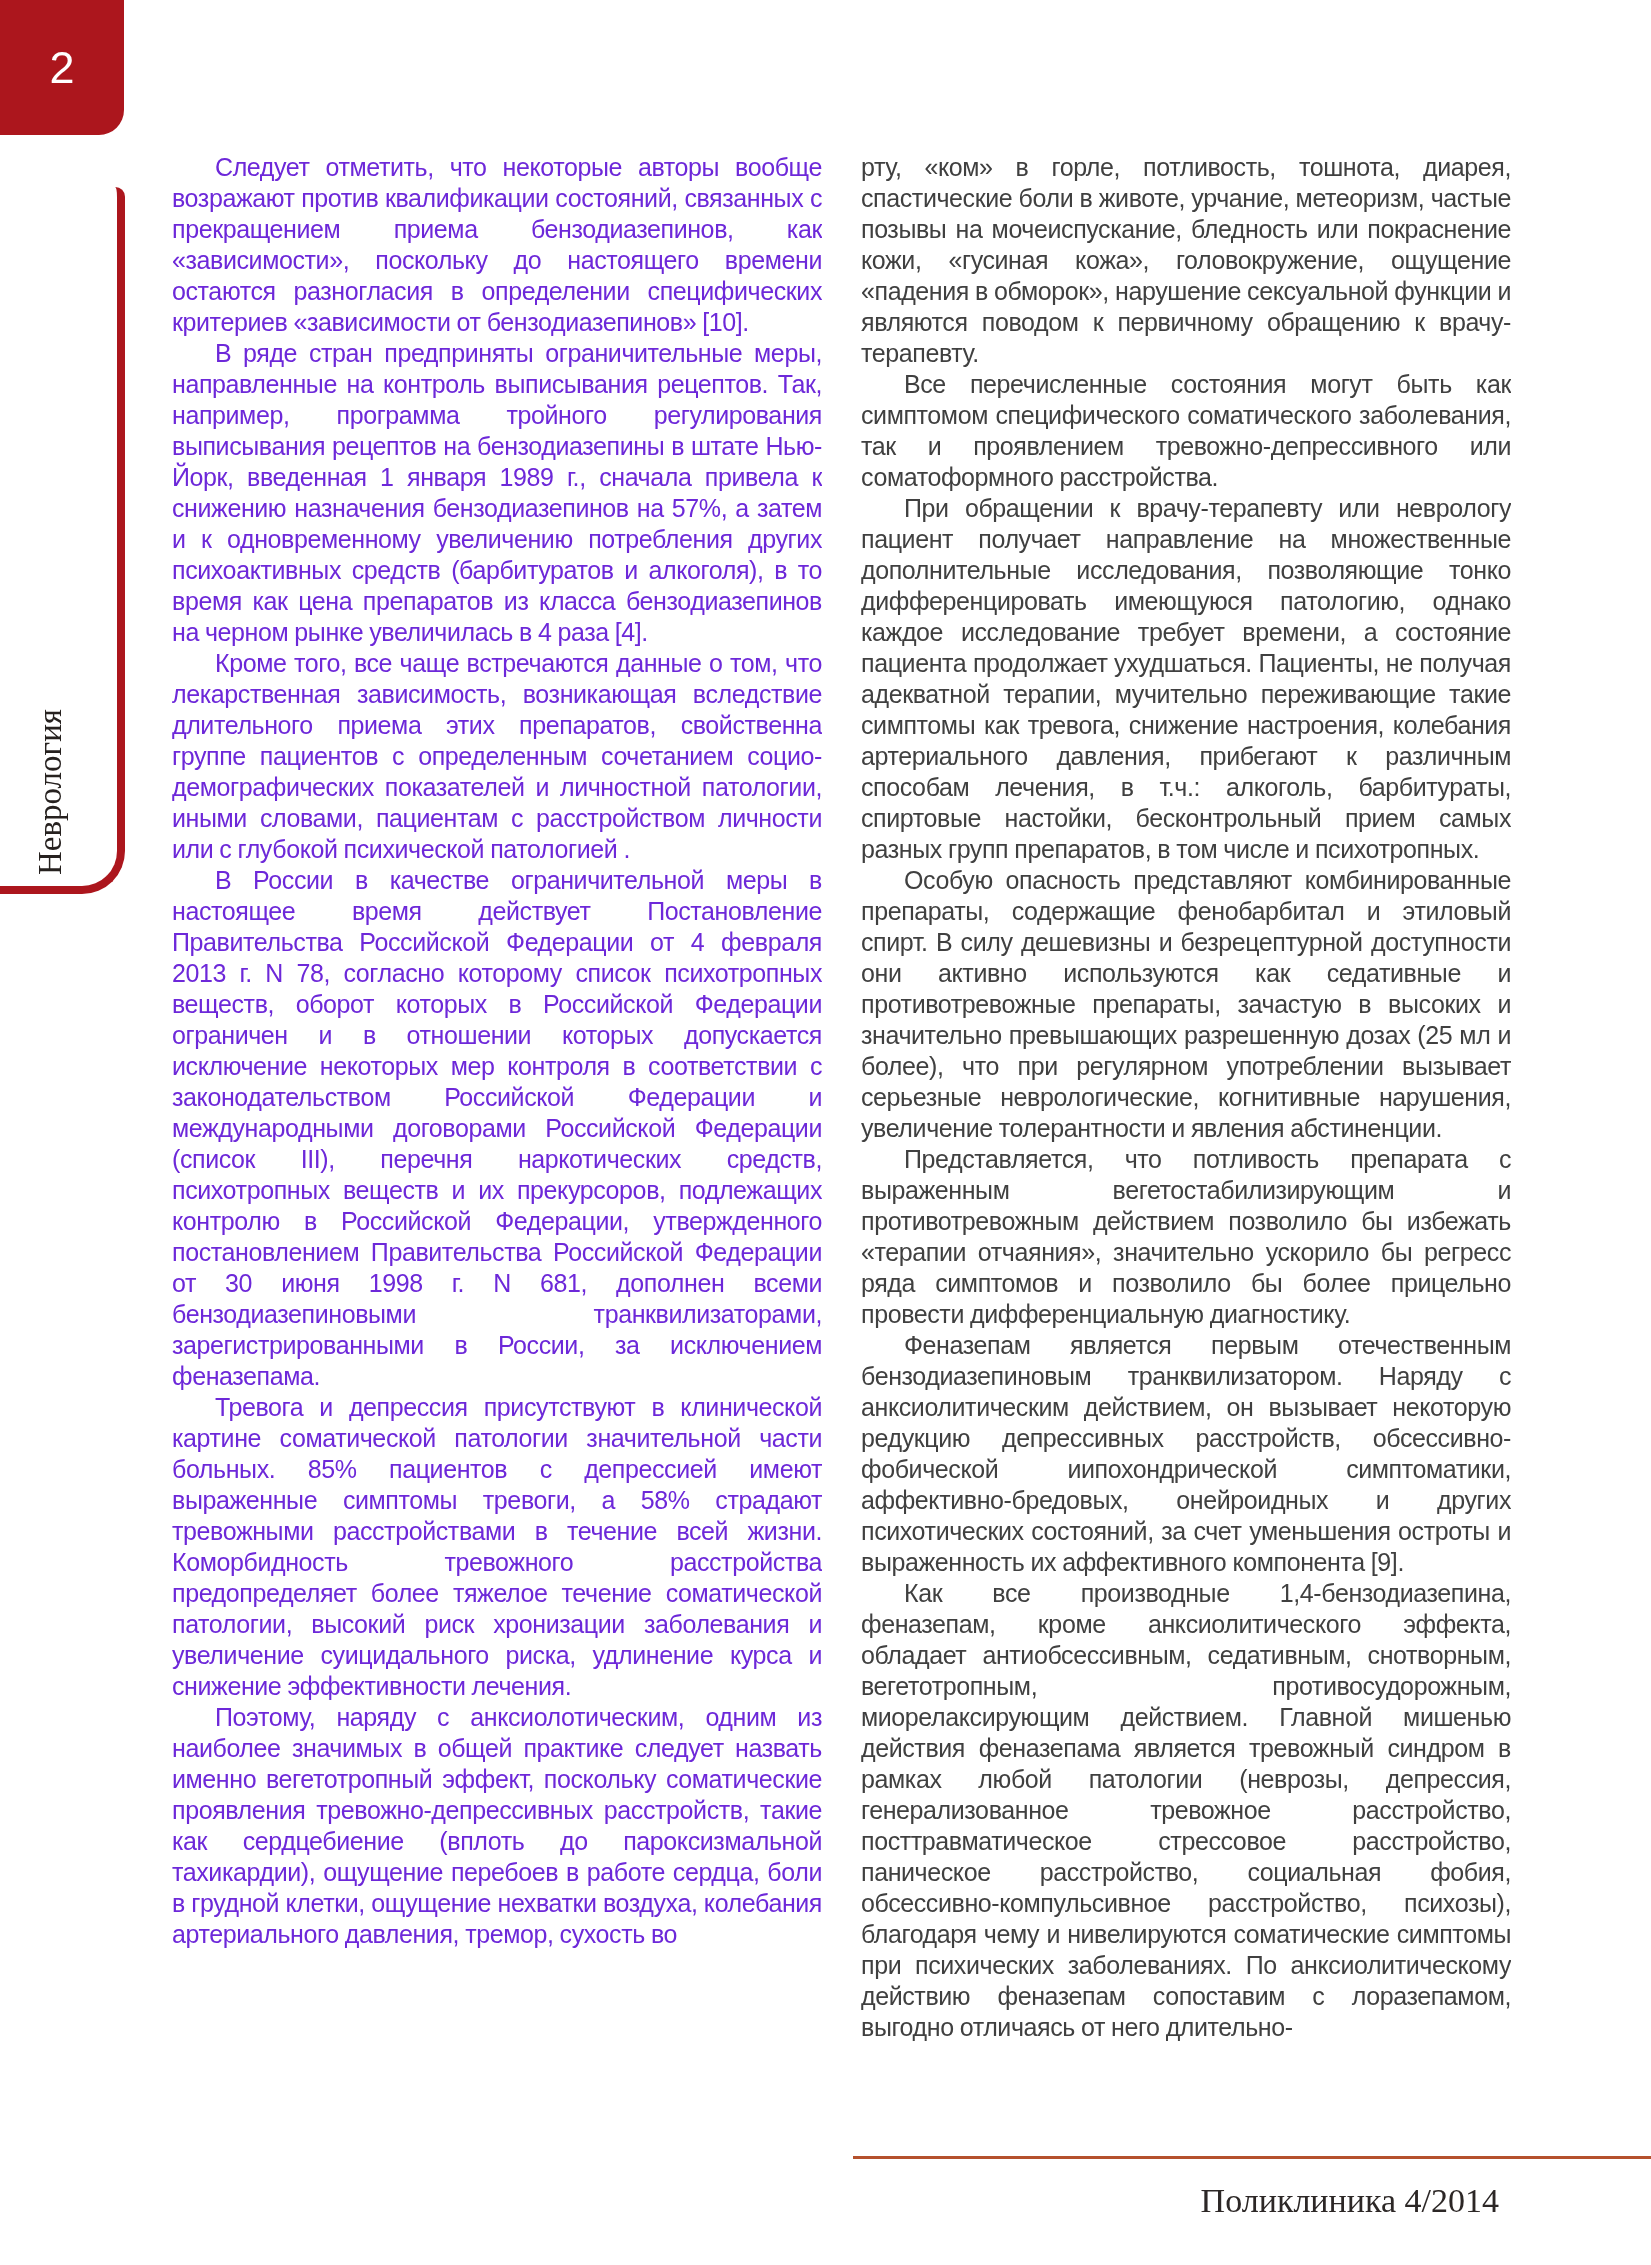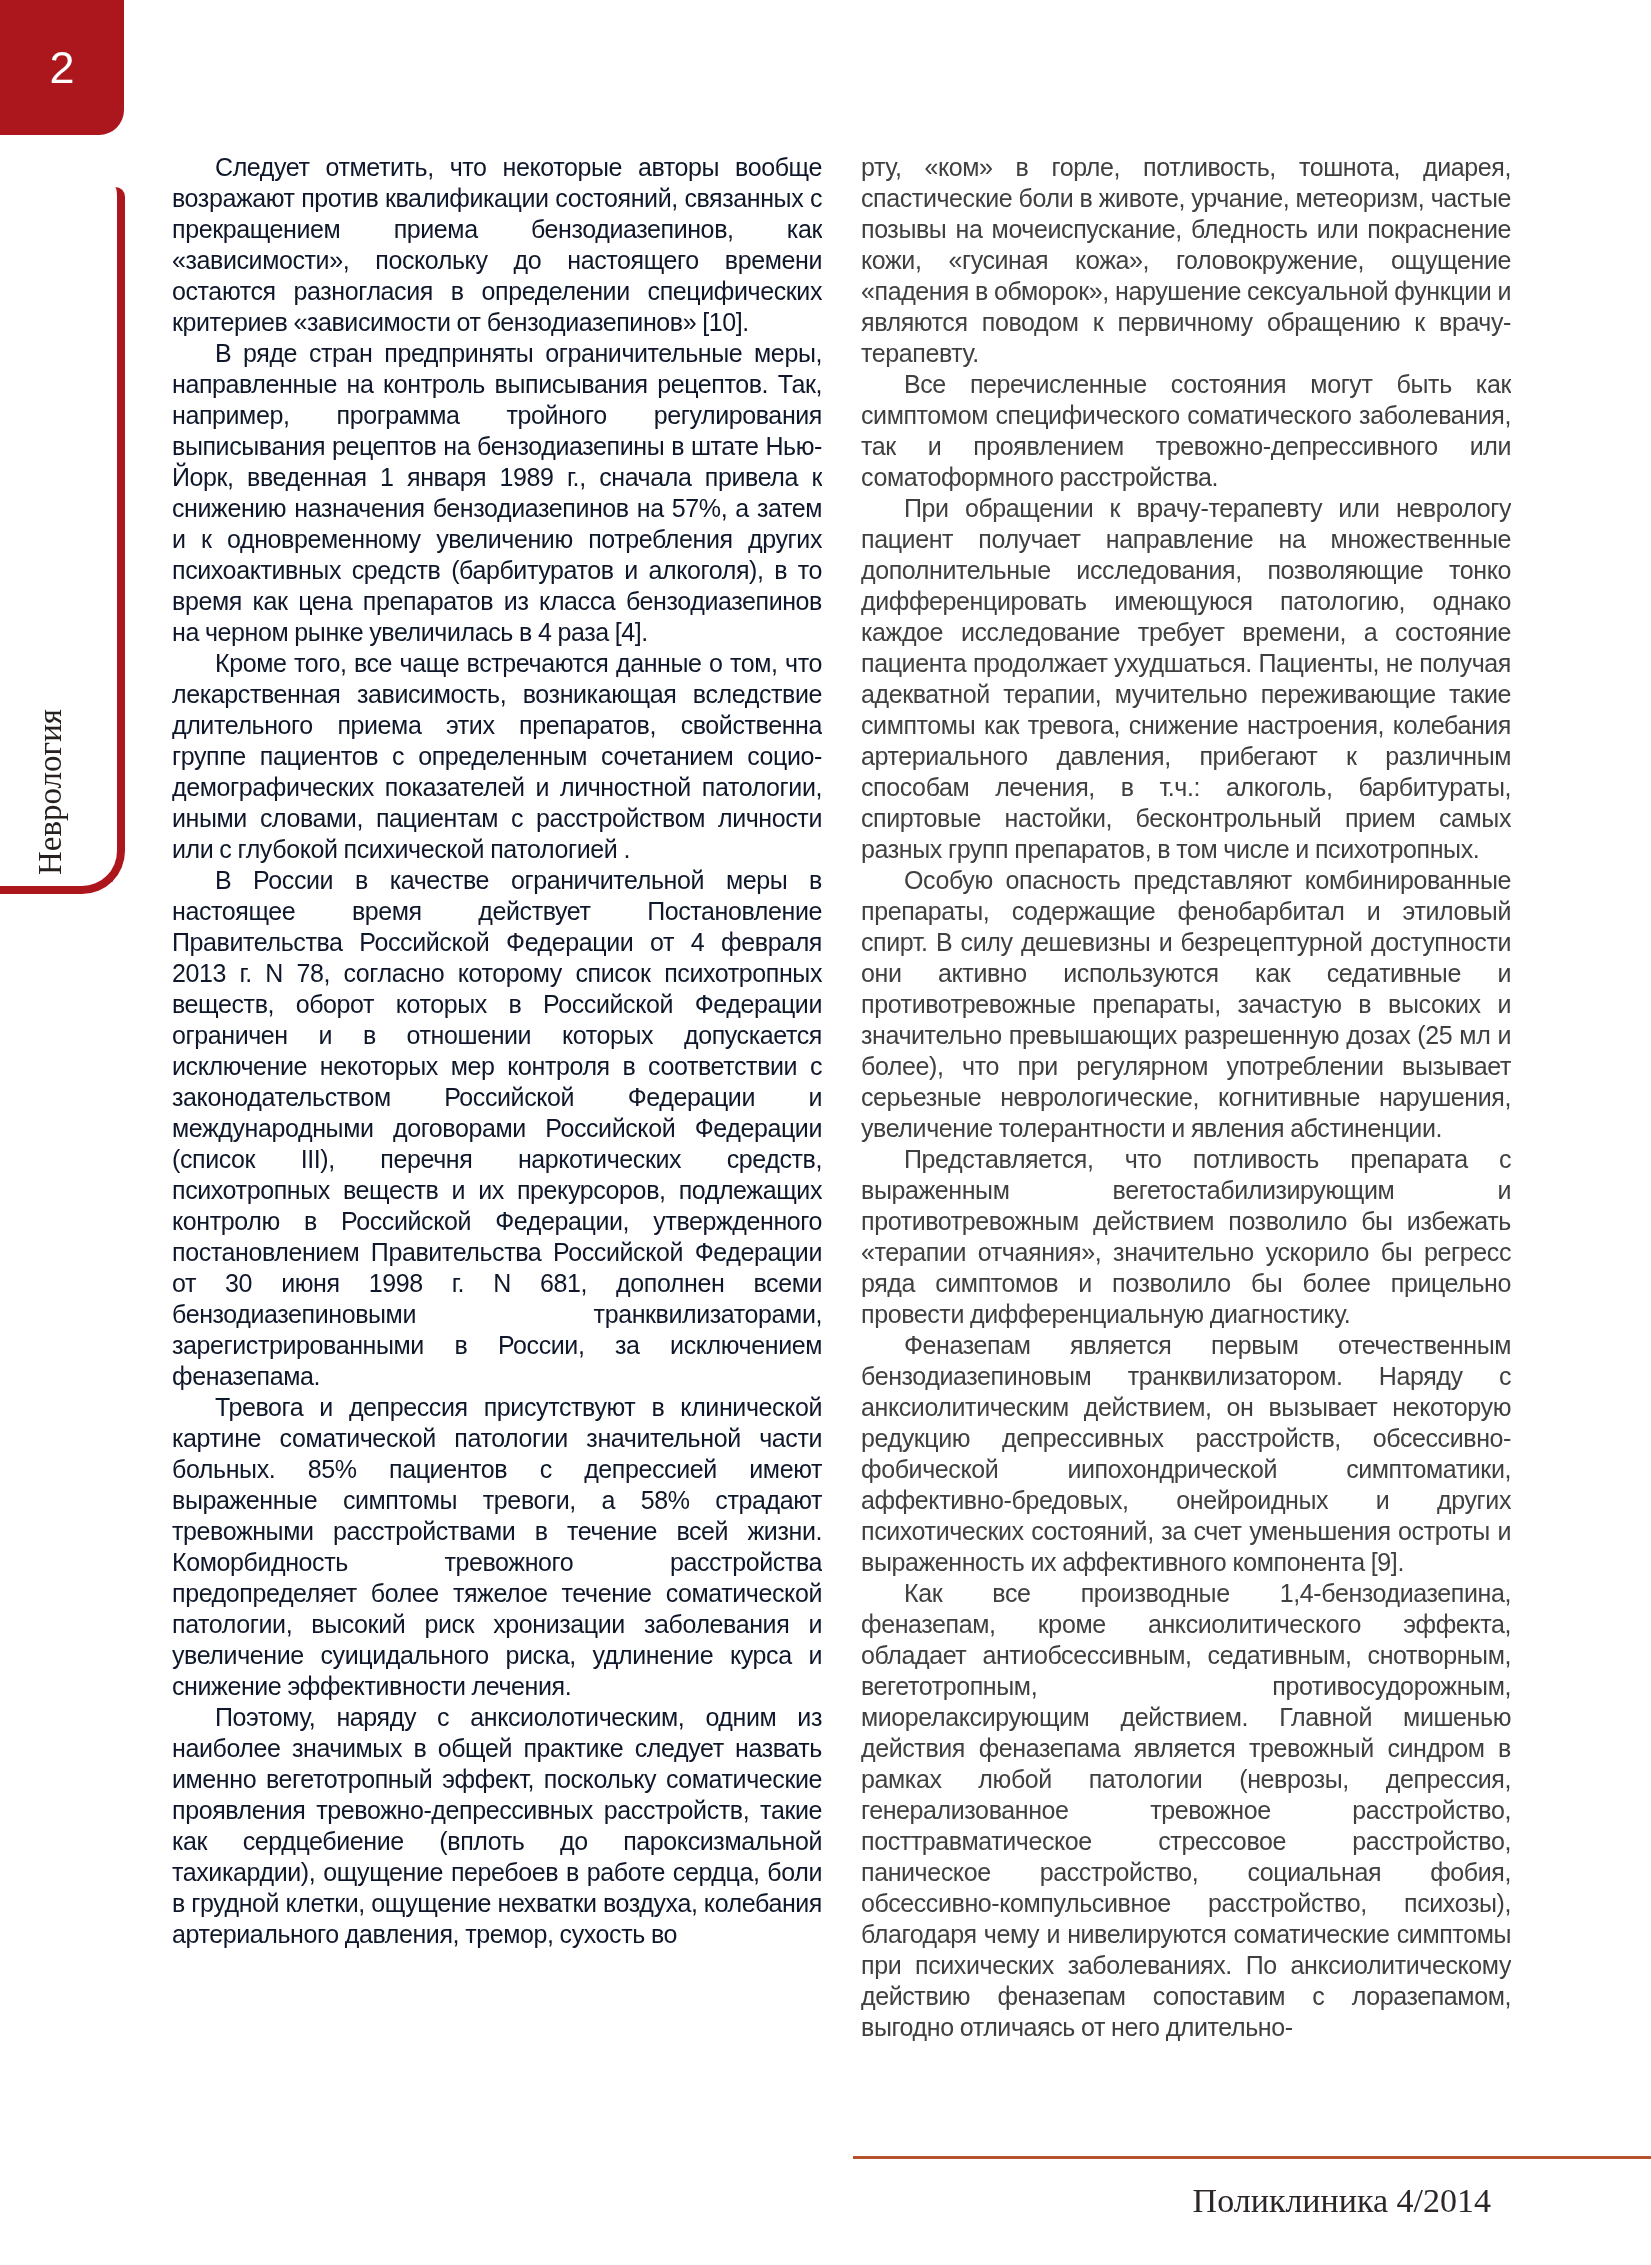--- a/index.html
+++ b/index.html
@@ -34,39 +34,39 @@
     font-size:25px; line-height:31px; text-align:justify;
     letter-spacing:-0.4px; word-spacing:-0.5px; color:#3a3a3a;
   }
   .col-left  { left:172px; }
   .col-right { left:861px; }
   .col p { margin:0; padding:0; text-indent:43px; }
   .col p.no-indent { text-indent:0; }
   
   .footer-rule { position:absolute; left:853px; top:2156px; width:798px; height:2.9px; }
   .footer-text {
-    position:absolute; right:160px; top:2182px;
+    position:absolute; right:152px; top:2182px;
     font-family:"Liberation Serif", serif; font-size:34px; color:#2c2726;
     white-space:nowrap;
   }
 </style>
 </head>
 <body>
 
 <div class="page">
 
   <div class="badge" style="background: rgb(172, 22, 29);">
     <span>2</span>
   </div>
 
   <div class="bracket" style="border-color: rgb(172, 22, 29);"></div>
 
   <div class="side-label">Неврология</div>
 
-  <div class="col col-left" style="color: #0f172a;">
+  <div class="col col-left" style="color: #6d28d9;">
       <p>Следует отметить, что некоторые авторы вообще возражают против квалификации состояний, связанных с прекращением приема бензодиазепинов, как «зависимости», поскольку до настоящего времени остаются разногласия в определении специфических критериев «зависимости от бензодиазепинов» [10].</p>
       <p>В ряде стран предприняты ограничительные меры, направленные на контроль выписывания рецептов. Так, например, программа тройного регулирования выписывания рецептов на бензодиазепины в штате Нью-Йорк, введенная 1 января 1989 г., сначала привела к снижению назначения бензодиазепинов на 57%, а затем и к одновременному увеличению потребления других психоактивных средств (барбитуратов и алкоголя), в то время как цена препаратов из класса бензодиазепинов на черном рынке увеличилась в 4 раза [4].</p>
       <p>Кроме того, все чаще встречаются данные о том, что лекарственная зависимость, возникающая вследствие длительного приема этих препаратов, свойственна группе пациентов с определенным сочетанием социо-демографических показателей и личностной патологии, иными словами, пациентам с расстройством личности или с глубокой психической патологией .</p>
       <p>В России в качестве ограничительной меры в настоящее время действует Постановление Правительства Российской Федерации от 4 февраля 2013 г. N 78, согласно которому список психотропных веществ, оборот которых в Российской Федерации ограничен и в отношении которых допускается исключение некоторых мер контроля в соответствии с законодательством Российской Федерации и международными договорами Российской Федерации (список III), перечня наркотических средств, психотропных веществ и их прекурсоров, подлежащих контролю в Российской Федерации, утвержденного постановлением Правительства Российской Федерации от 30 июня 1998 г. N 681, дополнен всеми бензодиазепиновыми транквилизаторами, зарегистрированными в России, за исключением феназепама.</p>
       <p>Тревога и депрессия присутствуют в клинической картине соматической патологии значительной части больных. 85% пациентов с депрессией имеют выраженные симптомы тревоги, а 58% страдают тревожными расстройствами в течение всей жизни. Коморбидность тревожного расстройства предопределяет более тяжелое течение соматической патологии, высокий риск хронизации заболевания и увеличение суицидального риска, удлинение курса и снижение эффективности лечения.</p>
       <p>Поэтому, наряду с анксиолотическим, одним из наиболее значимых в общей практике следует назвать именно вегетотропный эффект, поскольку соматические проявления тревожно-депрессивных расстройств, такие как сердцебиение (вплоть до пароксизмальной тахикардии), ощущение перебоев в работе сердца, боли в грудной клетки, ощущение нехватки воздуха, колебания артериального давления, тремор, сухость во</p>
     </div>
 
   <div class="col col-right" style="color: #404040;">
       <p class="no-indent">рту, «ком» в горле, потливость, тошнота, диарея, спастические боли в животе, урчание, метеоризм, частые позывы на мочеиспускание, бледность или покраснение кожи, «гусиная кожа», головокружение, ощущение «падения в обморок», нарушение сексуальной функции и являются поводом к первичному обращению к врачу-терапевту.</p>

